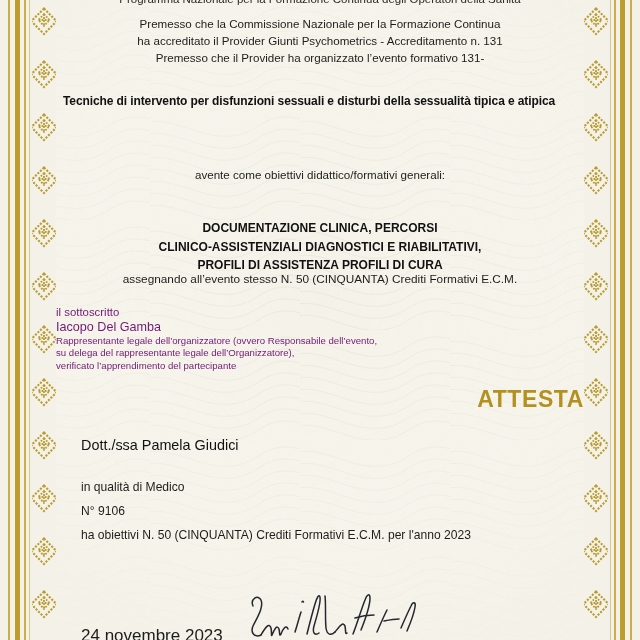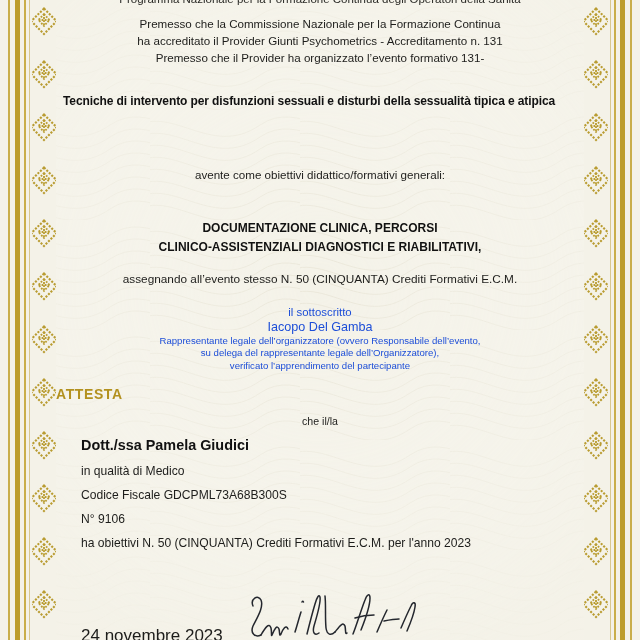--- a/index.html
+++ b/index.html
@@ -140,34 +140,33 @@
     text-align: center;
     font-size: 11.8px;
     color: #1d1d1b;
   }
 
   .signer-block {
     position: absolute;
     top: 305px;
     left: 0;
     right: 0;
-    text-align: center;
-    color: #1d4ed8;
+    color: #701a75;
   }
   .signer-role   { font-size: 11.4px; line-height: 14px; }
   .signer-name   { font-size: 12.6px; line-height: 16px; }
   .signer-small  { font-size: 9.6px; line-height: 12.4px; }
 
   .attesta {
     position: absolute;
     top: 386px;
     left: 0;
     right: 0;
-    text-align: left;
-    font-size: 14px;
+    text-align: right;
+    font-size: 23px;
     font-weight: bold;
     letter-spacing: 0.6px;
     color: #b3911f;
   }
   .che-il-la {
     position: absolute;
     top: 415px;
     left: 0;
     right: 0;
     text-align: center;
@@ -176,23 +175,23 @@
   }
 
   .participant {
     position: absolute;
     top: 437px;
     left: 25px;
     right: 10px;
   }
   .participant-name {
     font-size: 14.4px;
-    font-weight: bold;
+    font-weight: normal;
     color: #111;
-    margin-bottom: 11px;
+    margin-bottom: 27px;
   }
   .participant-row {
     font-size: 12.1px;
     color: #1d1d1b;
     margin-bottom: 10px;
     white-space: nowrap;
   }
   .participant-row .val { }
 
   .date-line {
@@ -283,48 +282,44 @@
       <div>Premesso che il Provider ha organizzato l’evento formativo        131-</div>
     </div>
 
     <div class="course-title">Tecniche di intervento per disfunzioni sessuali e disturbi della sessualità tipica e atipica</div>
 
     <div class="objectives-intro">avente come obiettivi didattico/formativi generali:</div>
 
     <div class="objectives">
       <div>DOCUMENTAZIONE CLINICA, PERCORSI</div>
       <div>CLINICO-ASSISTENZIALI DIAGNOSTICI E RIABILITATIVI,</div>
+      <div>PROFILI DI ASSISTENZA PROFILI DI CURA</div>
     </div>
 
     <div class="credits-line">assegnando all’evento stesso N. 50 (CINQUANTA) Crediti Formativi E.C.M.</div>
 
     <div class="signer-block">
       <div class="signer-role">il sottoscritto</div>
       <div class="signer-name">Iacopo Del Gamba</div>
       <div class="signer-small">Rappresentante legale dell’organizzatore (ovvero Responsabile dell’evento,</div>
       <div class="signer-small">su delega del rappresentante legale dell’Organizzatore),</div>
       <div class="signer-small">verificato l’apprendimento del partecipante</div>
     </div>
 
     <div class="attesta">ATTESTA</div>
-    <div class="che-il-la">che il/la</div>
 
     <div class="participant">
       <div class="participant-name">Dott./ssa Pamela Giudici</div>
 
       <div class="participant-row">
         <span>in qualità di</span>
         <span class="val">Medico</span>
       </div>
 
 
-      <div class="participant-row">
-        <span>Codice Fiscale</span>
-        <span class="val">GDCPML73A68B300S</span>
-      </div>
 
       <div class="participant-row">
         <span>N°</span>
         <span class="val">9106</span>
       </div>
 
       <div class="participant-row">
         <span>ha obiettivi</span>
         <span>N. 50 (CINQUANTA) Crediti Formativi E.C.M. per l'anno</span>
         <span class="val">2023</span>

